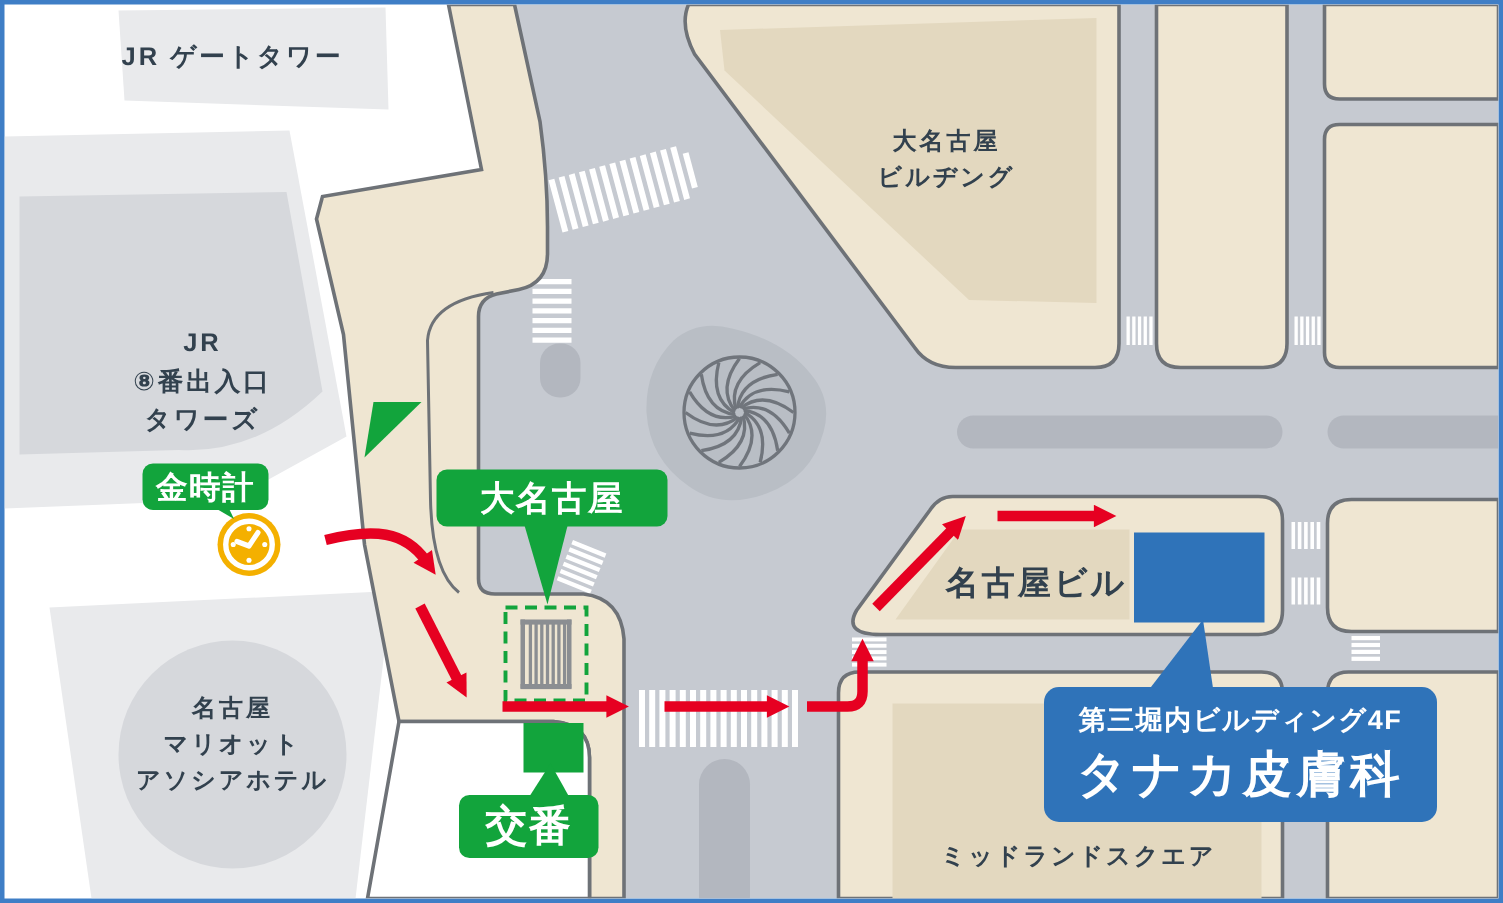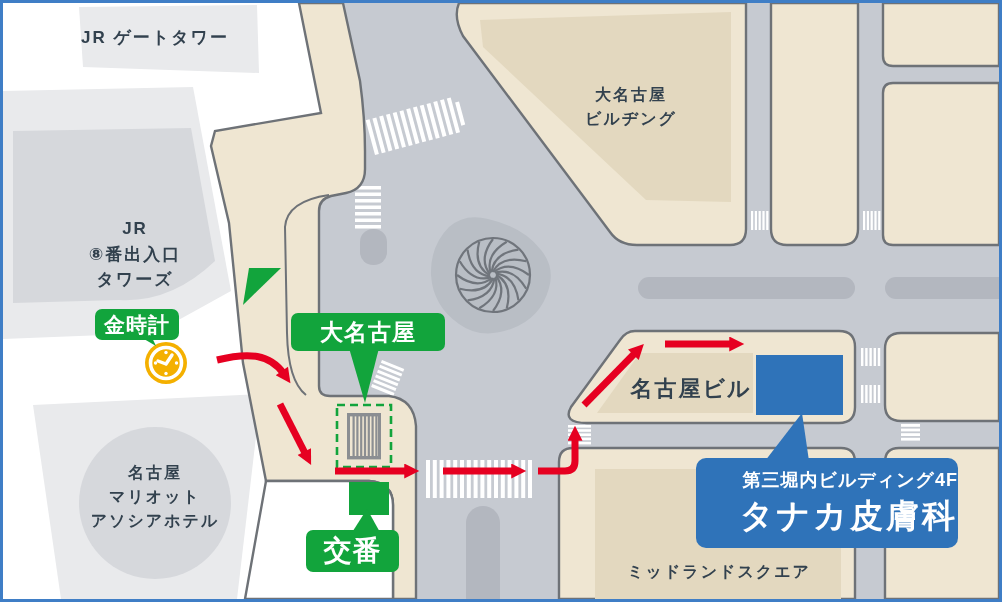--- a/index.html
+++ b/index.html
@@ -17,21 +17,21 @@
     position:absolute;color:#32414e;font-weight:bold;text-align:center;
     letter-spacing:2px;line-height:1.5;
   }
   .glabel{
     position:absolute;background:#12a43c;color:#ffffff;font-weight:bold;
     display:flex;align-items:center;justify-content:center;
     border-radius:7px;white-space:nowrap;letter-spacing:1px;
   }
   .callout{
     position:absolute;background:#2f73b9;color:#ffffff;border-radius:10px;
-    display:flex;flex-direction:column;align-items:flex-end;justify-content:center;
+    display:flex;flex-direction:column;align-items:center;justify-content:center;
     text-align:center;
   }
   .callout .line1{font-size:18px;font-weight:bold;letter-spacing:1px;}
   .callout .line2{font-size:33px;font-weight:700;letter-spacing:3px;margin-top:2px;}
 </style>
 </head>
 <body>
 
 <div class="map-frame">
 

